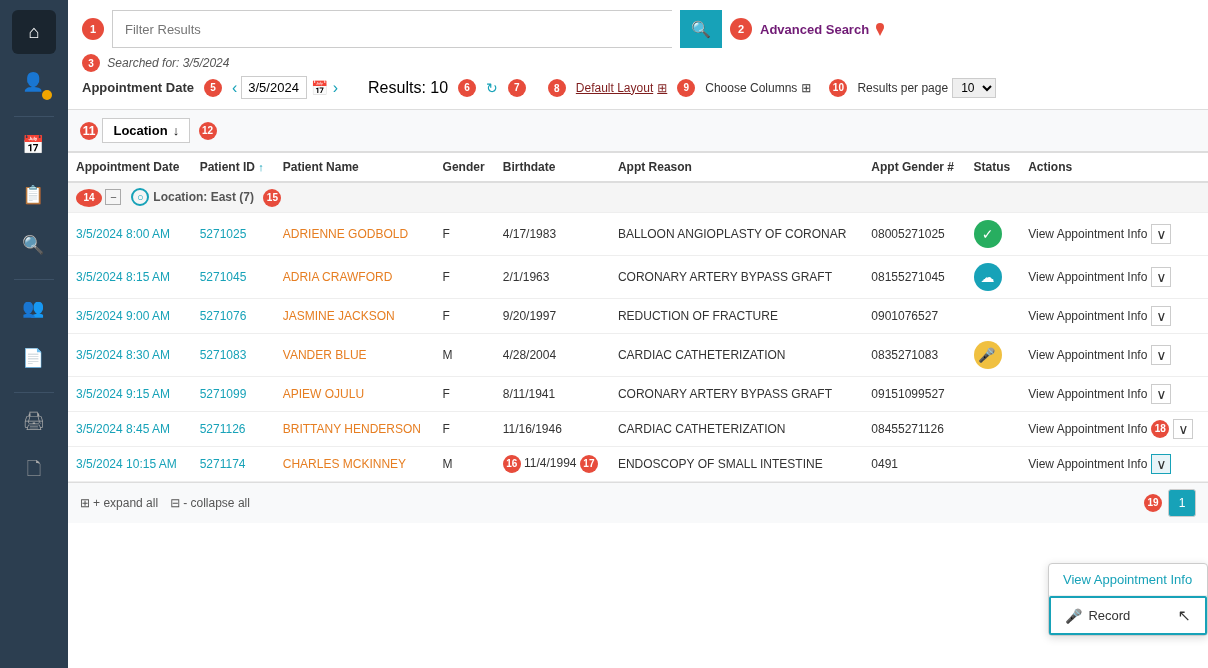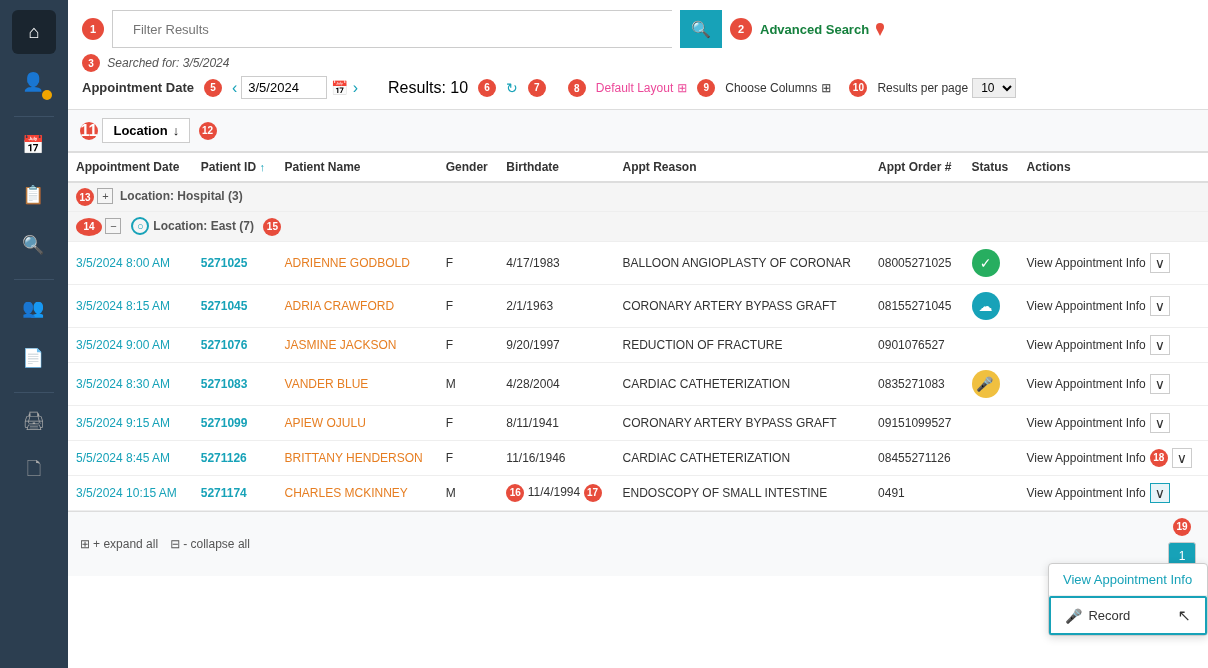--- a/index.html
+++ b/index.html
@@ -62,38 +62,38 @@
       align-items: center;
       gap: 8px;
       margin-bottom: 6px;
     }
     .filter-input {
       flex: 1;
       max-width: 560px;
       height: 38px;
       border: 1px solid #ccc;
       border-right: none;
-      padding: 0 20px;
+      padding: 0 12px;
       font-size: 13px;
       outline: none;
     }
     .search-btn {
       width: 42px;
       height: 38px;
       background: #17a2b8;
       border: none;
       color: #fff;
       font-size: 16px;
       cursor: pointer;
       display: flex;
       align-items: center;
       justify-content: center;
     }
     .advanced-search-btn {
-      color: #15803d;
+      color: #701a75;
       font-size: 13px;
       font-weight: bold;
       cursor: pointer;
       white-space: nowrap;
       display: flex;
       align-items: center;
       gap: 4px;
     }
     .searched-for {
       font-size: 12px;
@@ -116,32 +116,33 @@
       background: none;
       border: none;
       cursor: pointer;
       color: #17a2b8;
       font-size: 16px;
     }
     .date-input {
       border: 1px solid #ccc;
       padding: 3px 6px;
       font-size: 13px;
-      width: 86px;
+      width: 66px;
     }
     .calendar-icon { color: #555; font-size: 14px; }
     .refresh-icon { color: #17a2b8; cursor: pointer; font-size: 14px; }
     .layout-btn {
       font-size: 12px;
-      color: #ec4899;
+      color: #7f1d1d;
       display: flex;
       align-items: center;
       gap: 4px;
       cursor: pointer;
       white-space: nowrap;
+      text-decoration: underline;
     }
     .choose-cols-btn {
       font-size: 12px;
       color: #333;
       display: flex;
       align-items: center;
       gap: 4px;
       cursor: pointer;
       white-space: nowrap;
     }
@@ -205,21 +206,21 @@
     thead th .sort-icon { color: #17a2b8; font-size: 11px; }
 
     tbody tr { border-bottom: 1px solid #eee; }
     tbody td { padding: 7px 8px; font-size: 12px; color: #333; vertical-align: middle; }
 
     .group-row { background: #f5f5f5; }
     .group-row td { padding: 5px 8px; font-weight: bold; font-size: 12px; color: #555; }
 
     .appt-link { color: #17a2b8; text-decoration: none; cursor: pointer; }
     .patient-link { color: #e67e22; text-decoration: none; cursor: pointer; }
-    .blue-link { color: #17a2b8; text-decoration: none; cursor: pointer; font-weight: bold; }
+    .blue-link { color: #17a2b8; text-decoration: none; cursor: pointer; }
 
     .status-icon {
       width: 28px;
       height: 28px;
       border-radius: 50%;
       display: inline-flex;
       align-items: center;
       justify-content: center;
       font-size: 14px;
     }
@@ -289,21 +290,21 @@
       border-top: 1px solid #ddd;
       padding: 6px 12px;
       display: flex;
       justify-content: space-between;
       align-items: center;
       font-size: 12px;
       color: #555;
     }
     .expand-collapse { display: flex; gap: 12px; align-items: center; }
     .expand-link { color: #555; cursor: pointer; display: flex; align-items: center; gap: 3px; }
-    .pagination { display: flex; align-items: center; gap: 6px; flex-direction: column; }
+    .pagination { display: flex; align-items: center; gap: 6px; }
     .page-btn {
       width: 28px; height: 28px;
       border: 1px solid #ccc;
       background: #17a2b8;
       color: #fff;
       font-size: 12px;
       cursor: pointer;
       display: inline-flex;
       align-items: center;
       justify-content: center;
@@ -418,51 +419,44 @@
           <option>25</option>
           <option>50</option>
         </select>
       </span>
     </div>
   </div>
 
   <div class="table-area relative">
 
     <div class="location-header">
-      <span class="callout" style="width:18px;height:18px;font-size:16px;vertical-align:middle;">11</span>
+      <span class="callout" style="width:18px;height:18px;font-size:12px;vertical-align:middle;">11</span>
       <button class="location-sort-btn">
         <span>Location</span>
         <span>↓</span>
       </button>
       <span class="callout" style="width:18px;height:18px;font-size:10px;vertical-align:middle;margin-left:4px;">12</span>
     </div>
 
     <table>
       <thead>
         <tr>
           <th>Appointment Date</th>
           <th>Patient ID <span class="sort-icon">↑</span></th>
           <th>Patient Name</th>
           <th>Gender</th>
           <th>Birthdate</th>
           <th>Appt Reason</th>
-          <th>Appt Order #</th>
+          <th>Appt Gender #</th>
           <th>Status</th>
           <th>Actions</th>
         </tr>
       </thead>
       <tbody id="table-body">
 
-        <tr class="group-row">
-          <td colspan="9">
-            <span class="callout" style="width:18px;height:18px;font-size:10px;vertical-align:middle;">13</span>
-            <button class="group-expand-btn">+</button>
-            &nbsp;Location: Hospital (3)
-          </td>
-        </tr>
 
         <tr class="group-row">
           <td colspan="9">
             <span class="callout" style="width:26px;height:18px;font-size:10px;vertical-align:middle;">14</span>
             <button class="group-expand-btn">−</button>
             &nbsp;
             <span style="display:inline-flex;align-items:center;gap:4px;">
               <span style="width:18px;height:18px;border-radius:50%;border:2px solid #17a2b8;display:inline-flex;align-items:center;justify-content:center;font-size:11px;color:#17a2b8;">○</span>
               Location: East (7)
             </span>
@@ -549,21 +543,21 @@
           <td></td>
           <td>
             <div class="action-cell">
               <span class="action-link">View Appointment Info</span>
               <span class="action-chevron">∨</span>
             </div>
           </td>
         </tr>
 
         <tr>
-          <td><span class="appt-link">5/5/2024 8:45 AM</span></td>
+          <td><span class="appt-link">3/5/2024 8:45 AM</span></td>
           <td><span class="blue-link">5271126</span></td>
           <td><span class="patient-link">BRITTANY HENDERSON</span></td>
           <td>F</td>
           <td>11/16/1946</td>
           <td>CARDIAC CATHETERIZATION</td>
           <td>08455271126</td>
           <td></td>
           <td>
             <div class="action-cell">
               <span class="action-link">View Appointment Info</span>

